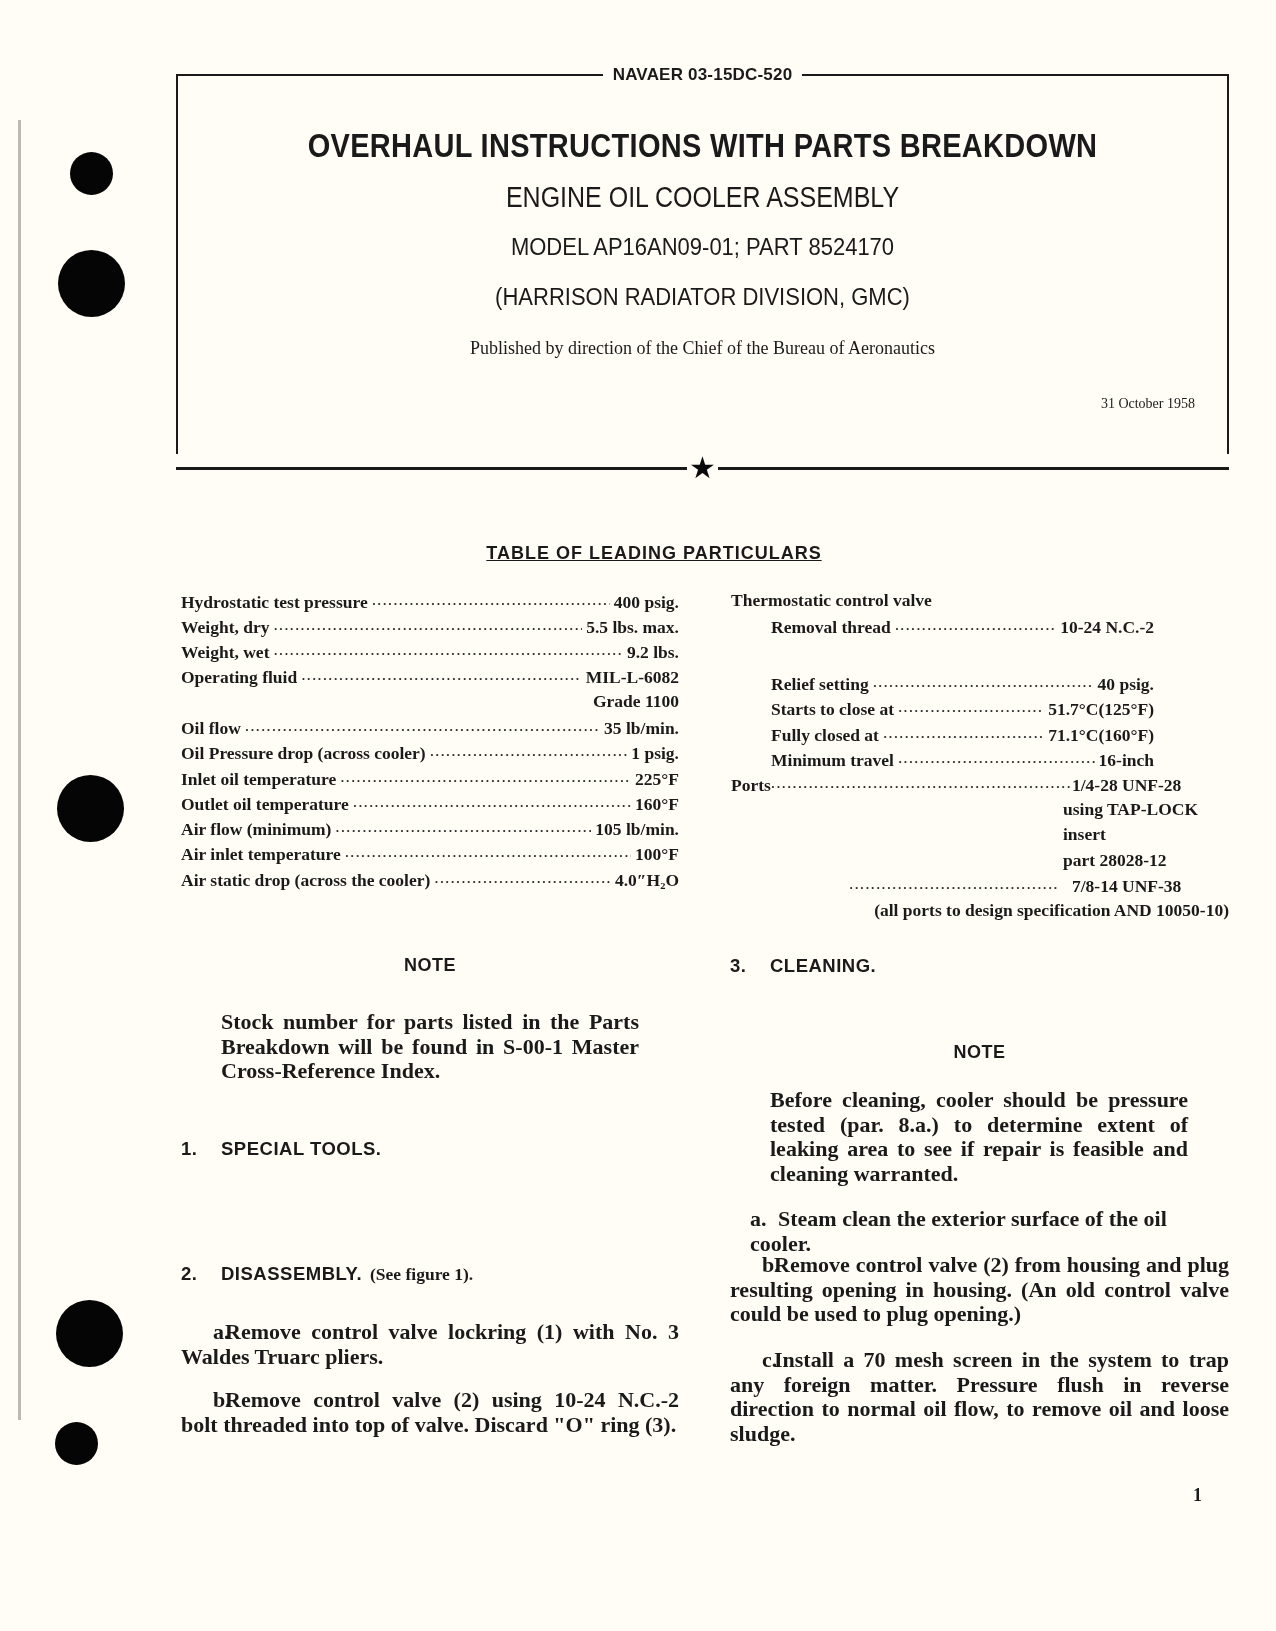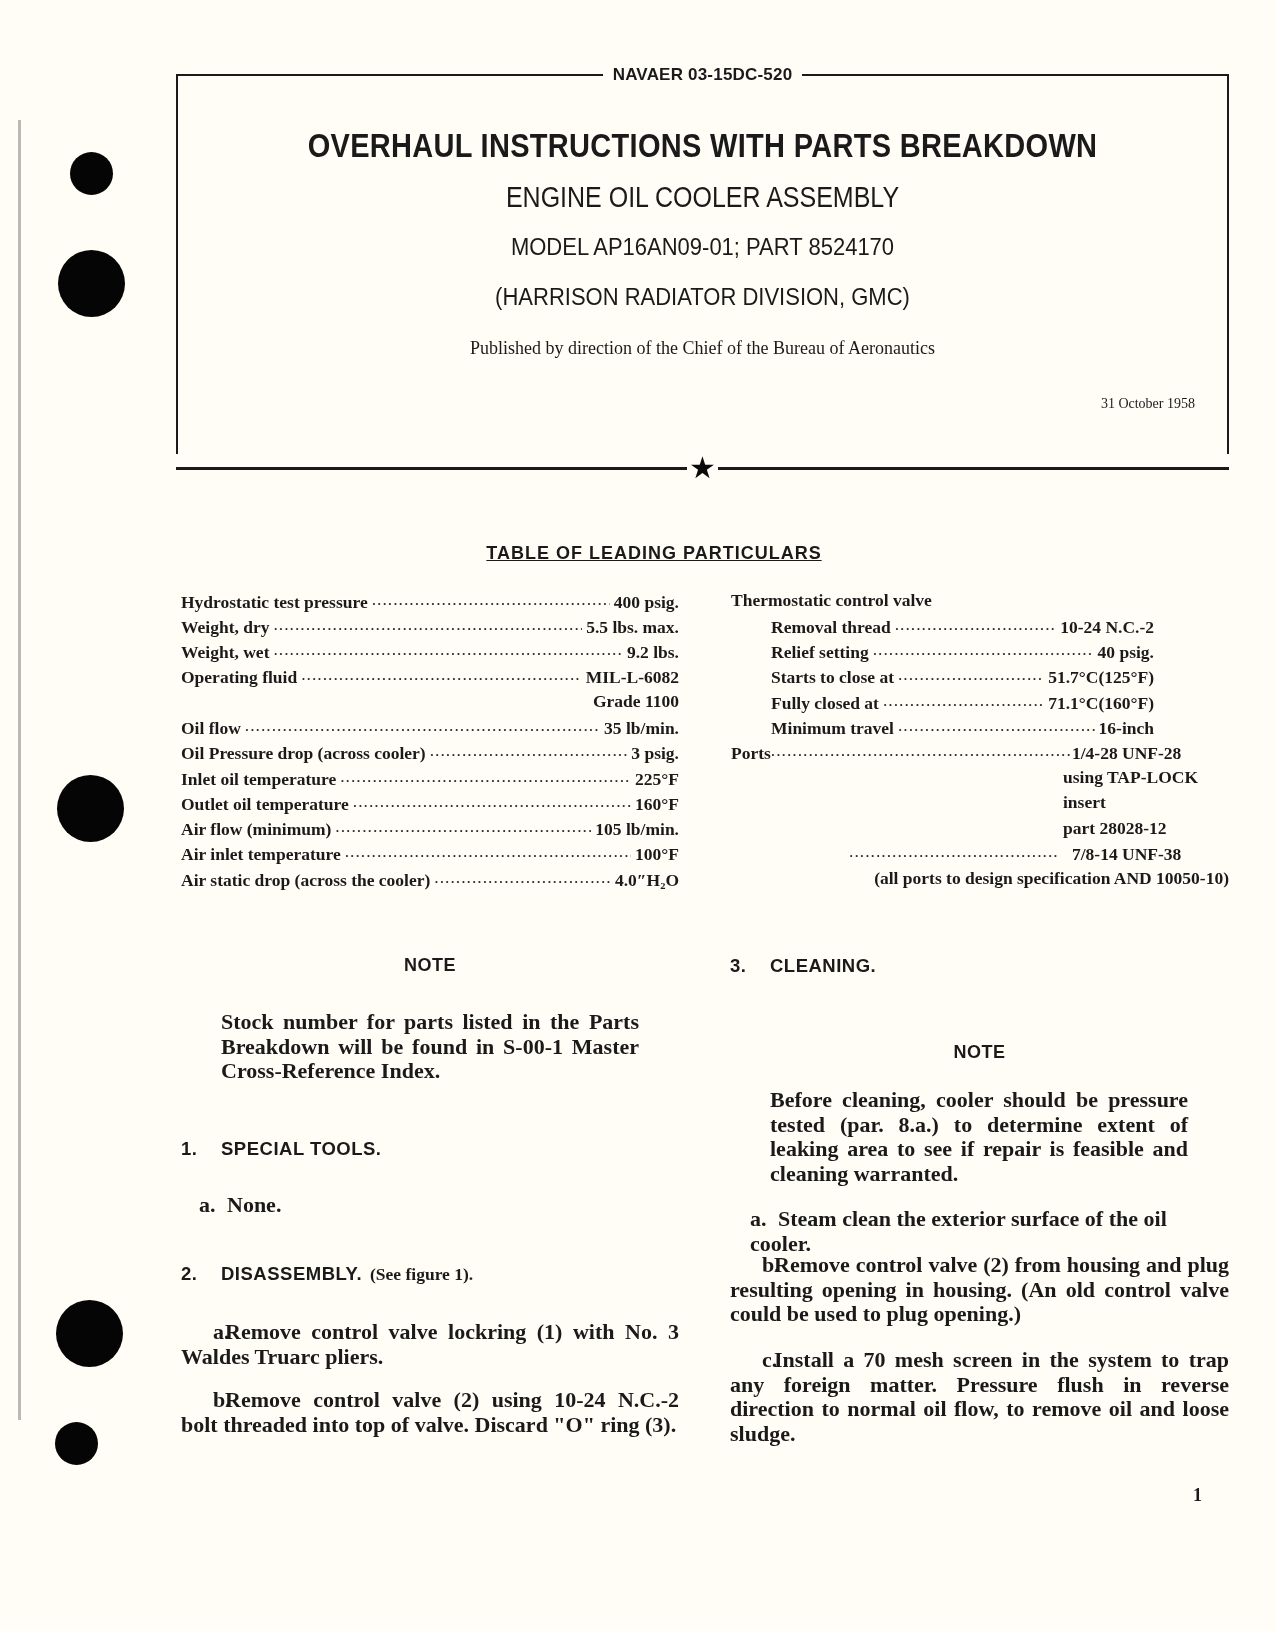--- a/index.html
+++ b/index.html
@@ -192,21 +192,21 @@
       <span class="value">Grade 1100</span>
     </div>
     <div class="spec-row">
       <span class="label">Oil flow</span>
       <span class="dots"></span>
       <span class="value">35 lb/min.</span>
     </div>
     <div class="spec-row">
       <span class="label">Oil Pressure drop (across cooler)</span>
       <span class="dots"></span>
-      <span class="value">3 psig.</span>
+      <span class="value">1 psig.</span>
     </div>
     <div class="spec-row">
       <span class="label">Inlet oil temperature</span>
       <span class="dots"></span>
       <span class="value">225°F</span>
     </div>
     <div class="spec-row">
       <span class="label">Outlet oil temperature</span>
       <span class="dots"></span>
       <span class="value">160°F</span>
@@ -230,21 +230,21 @@
 
   <div class="spec-col" style="left:715px; top:590px; width:498px;">
     <div class="spec-row group-title">
       <span class="label">Thermostatic control valve</span>
     </div>
     <div class="spec-row indent" style="padding-right:75px;">
       <span class="label">Removal thread</span>
       <span class="dots"></span>
       <span class="value">10-24 N.C.-2</span>
     </div>
-    <div class="spec-row indent" style="padding-right:75px;">
+    <div class="spec-row indent" style="padding-right:75px;margin-top:32px;">
       <span class="label">Relief setting</span>
       <span class="dots"></span>
       <span class="value">40 psig.</span>
     </div>
     <div class="spec-row indent" style="padding-right:75px;">
       <span class="label">Starts to close at</span>
       <span class="dots"></span>
       <span class="value">51.7°C(125°F)</span>
     </div>
     <div class="spec-row indent" style="padding-right:75px;">
@@ -279,23 +279,20 @@
       <span class="value">(all ports to design specification AND 10050-10)</span>
     </div>
   </div>
 
   <div class="note-heading" style="left:165px; width:498px; top:955px;">NOTE</div>
   <div class="block justify" style="left:205px; width:418px; top:1010px;">Stock number for parts listed in the Parts Breakdown will be found in S-00-1 Master Cross-Reference Index.</div>
 
   <div class="section-heading" style="left:165px; top:1138px;">
     <span class="num">1.</span><span>SPECIAL TOOLS.</span>
   </div>
-  <div class="block" style="left:183px; width:480px; top:1193px;">
-    <span class="item-letter">a.</span><span>None.</span>
-  </div>
 
   <div class="section-heading" style="left:165px; top:1263px;">
     <span class="num">2.</span><span>DISASSEMBLY.</span><span class="ref">(See figure 1).</span>
   </div>
   <div class="block justify para-indent" style="left:165px; width:498px; top:1320px;">
     <span class="item-letter">a.</span><span>Remove control valve lockring (1) with No. 3 Waldes Truarc pliers.</span>
   </div>
   <div class="block justify para-indent" style="left:165px; width:498px; top:1388px;">
     <span class="item-letter">b.</span><span>Remove control valve (2) using 10-24 N.C.-2 bolt threaded into top of valve. Discard "O" ring (3).</span>
   </div>

